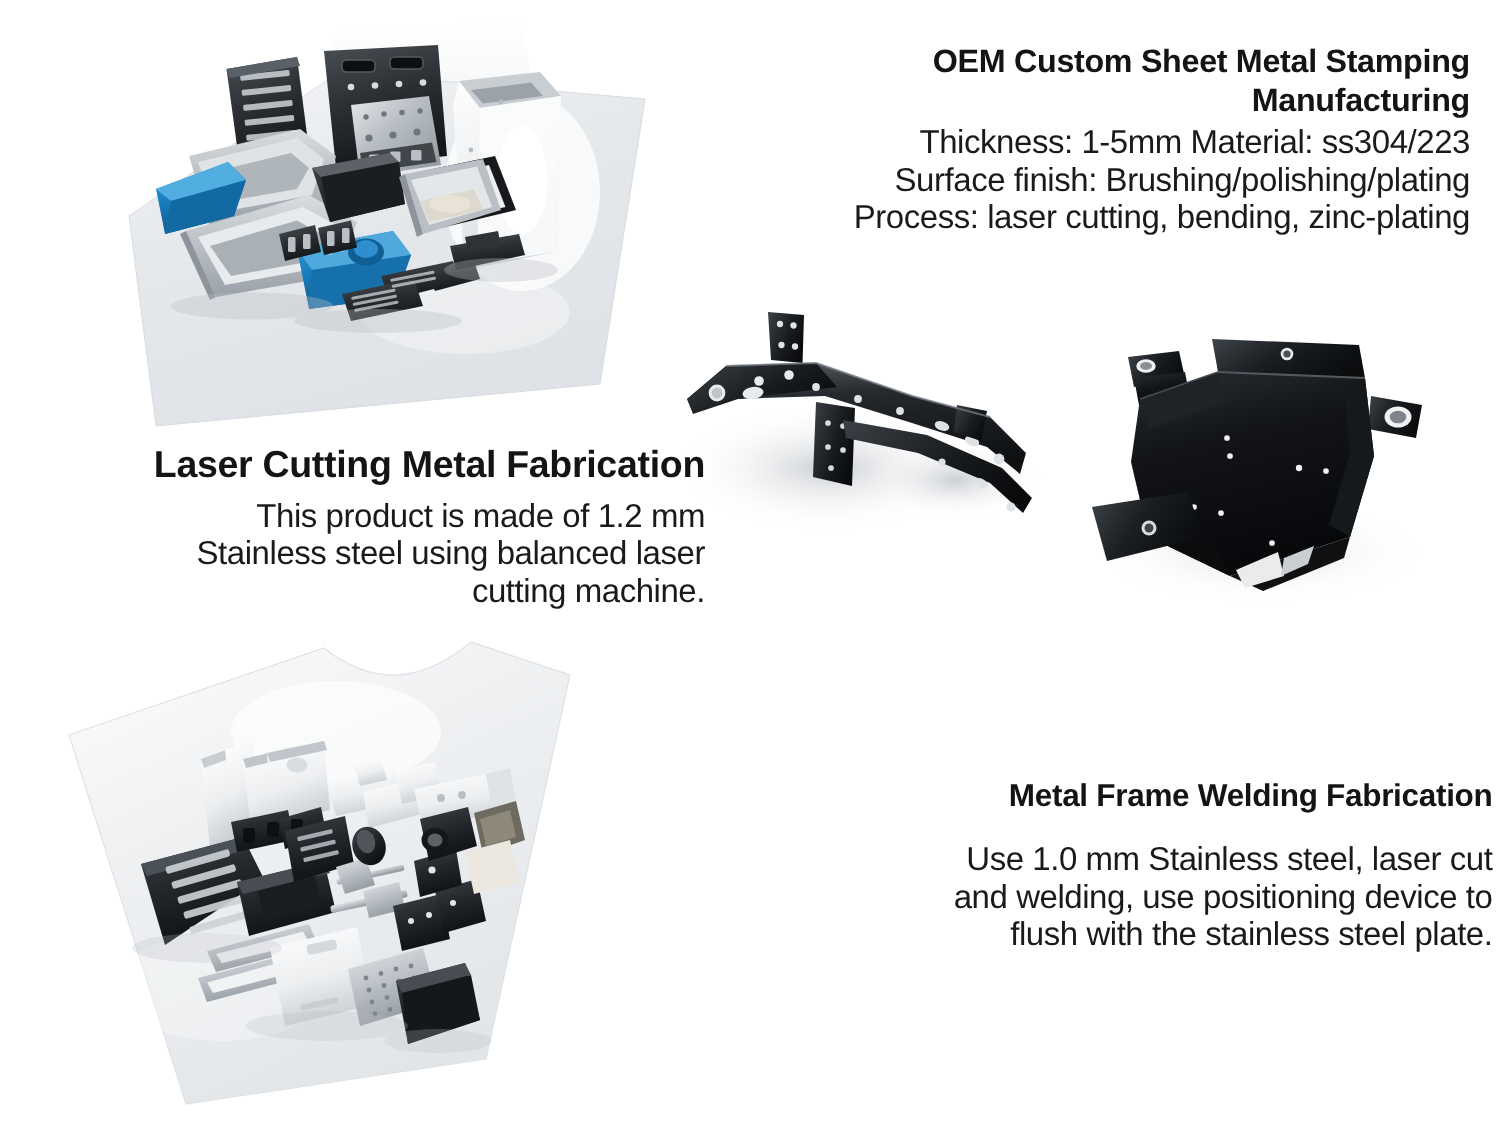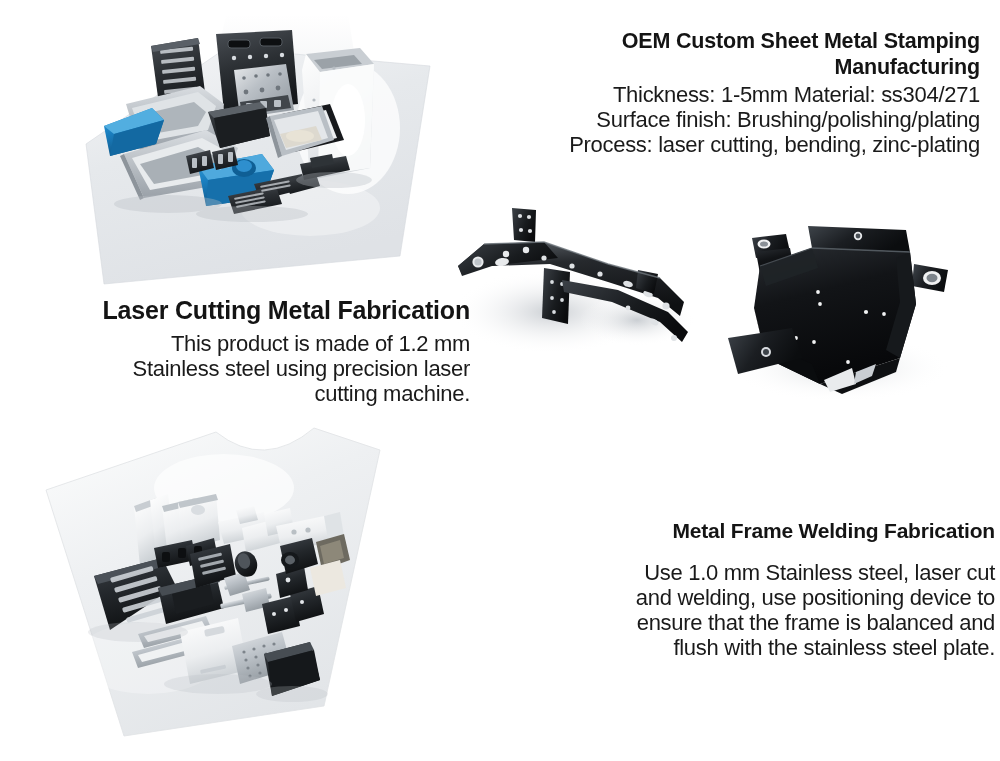--- a/index.html
+++ b/index.html
@@ -596,38 +596,37 @@
         <ellipse cx="110" cy="214" rx="50" ry="10"></ellipse>
         <ellipse cx="190" cy="266" rx="54" ry="10"></ellipse>
         <ellipse cx="264" cy="276" rx="36" ry="8"></ellipse>
       </g>
     </svg>
   </div>
 
   <div class="text-block" id="tb-stamping">
     <h2 class="heading">OEM Custom Sheet Metal Stamping Manufacturing</h2>
     <div class="body-wrap">
-      <p class="body-line">Thickness: 1-5mm Material: ss304/271</p>
+      <p class="body-line">Thickness: 1-5mm Material: ss304/223</p>
       <p class="body-line">Surface finish: Brushing/polishing/plating</p>
       <p class="body-line">Process: laser cutting, bending, zinc-plating</p>
     </div>
   </div>
 
   <div class="text-block" id="tb-laser">
     <h2 class="heading">Laser Cutting Metal Fabrication</h2>
     <div class="body-wrap">
       <p class="body-line">This product is made of 1.2 mm</p>
-      <p class="body-line">Stainless steel using precision laser</p>
+      <p class="body-line">Stainless steel using balanced laser</p>
       <p class="body-line">cutting machine.</p>
     </div>
   </div>
 
   <div class="text-block" id="tb-welding">
     <h2 class="heading">Metal Frame Welding Fabrication</h2>
     <div class="body-wrap">
       <p class="body-line">Use 1.0 mm Stainless steel, laser cut</p>
       <p class="body-line">and welding, use positioning device to</p>
-      <p class="body-line">ensure that the frame is balanced and</p>
       <p class="body-line">flush with the stainless steel plate.</p>
     </div>
   </div>
 
 </div>
 
 </body></html>

